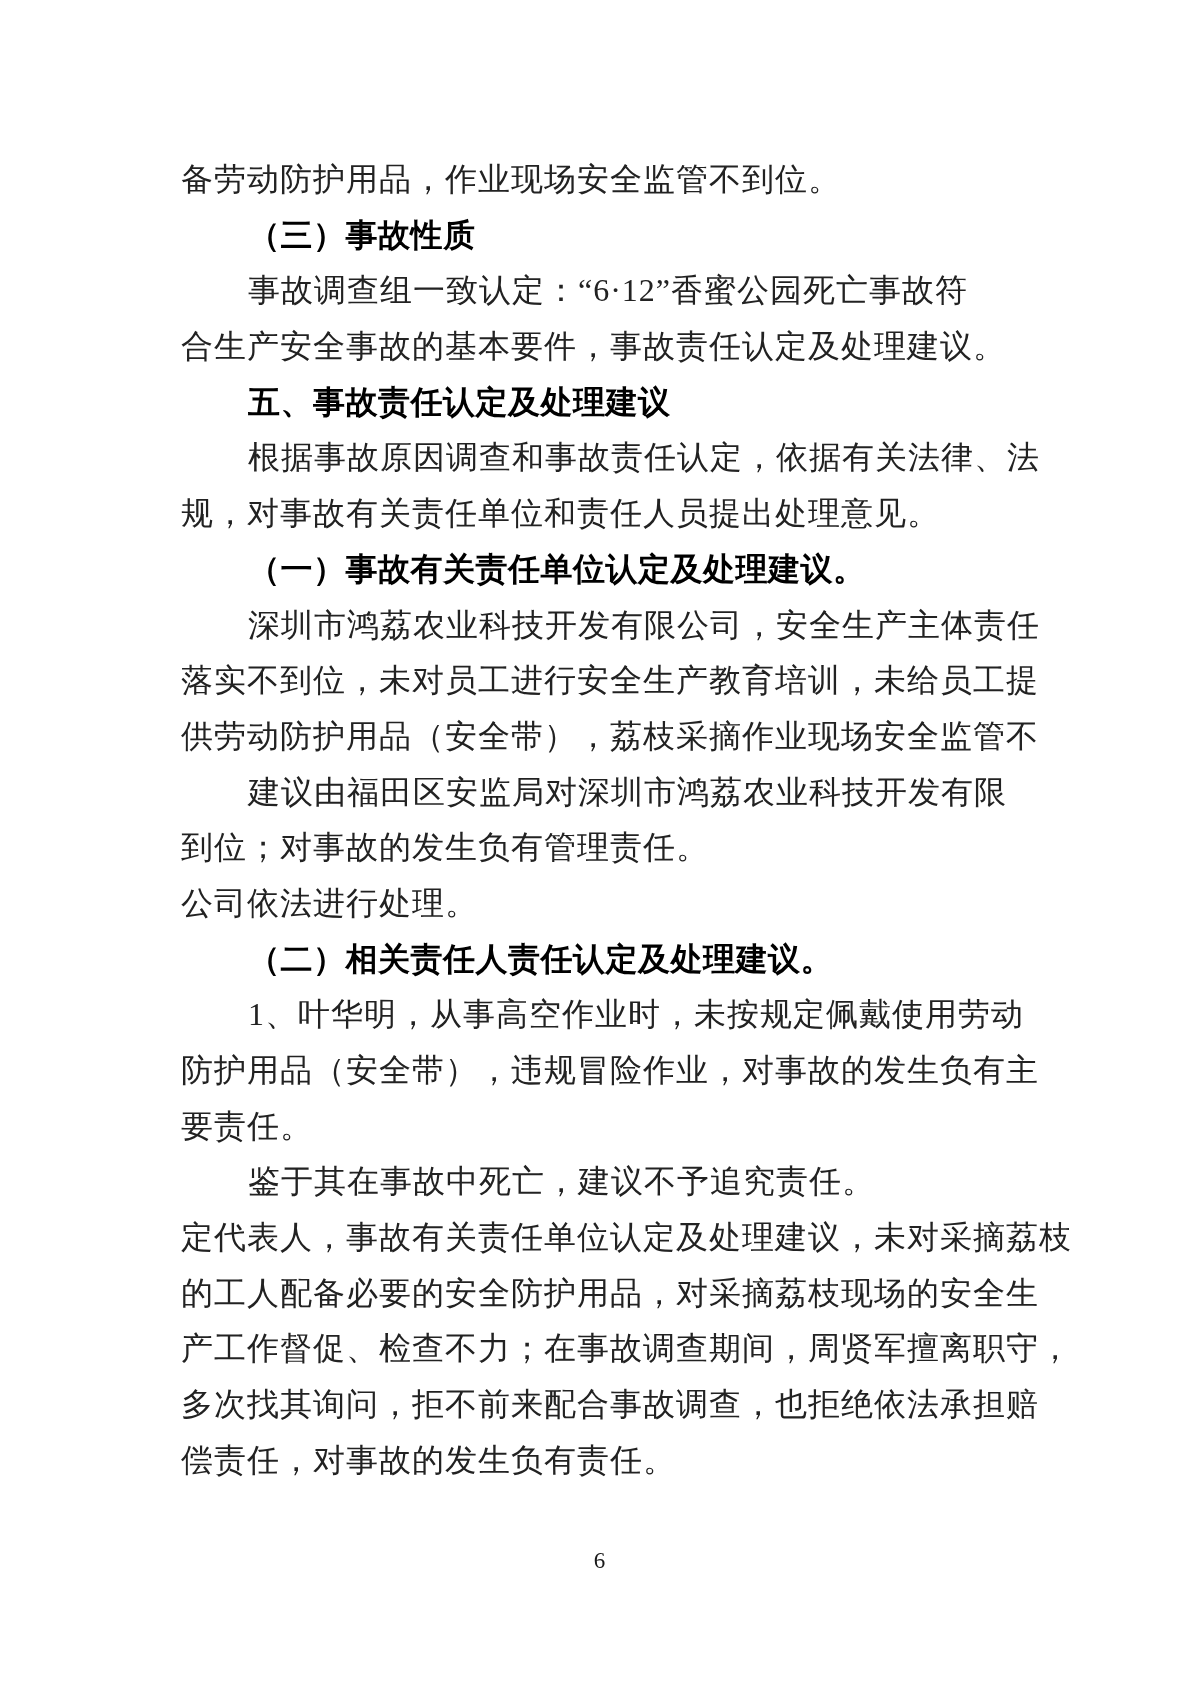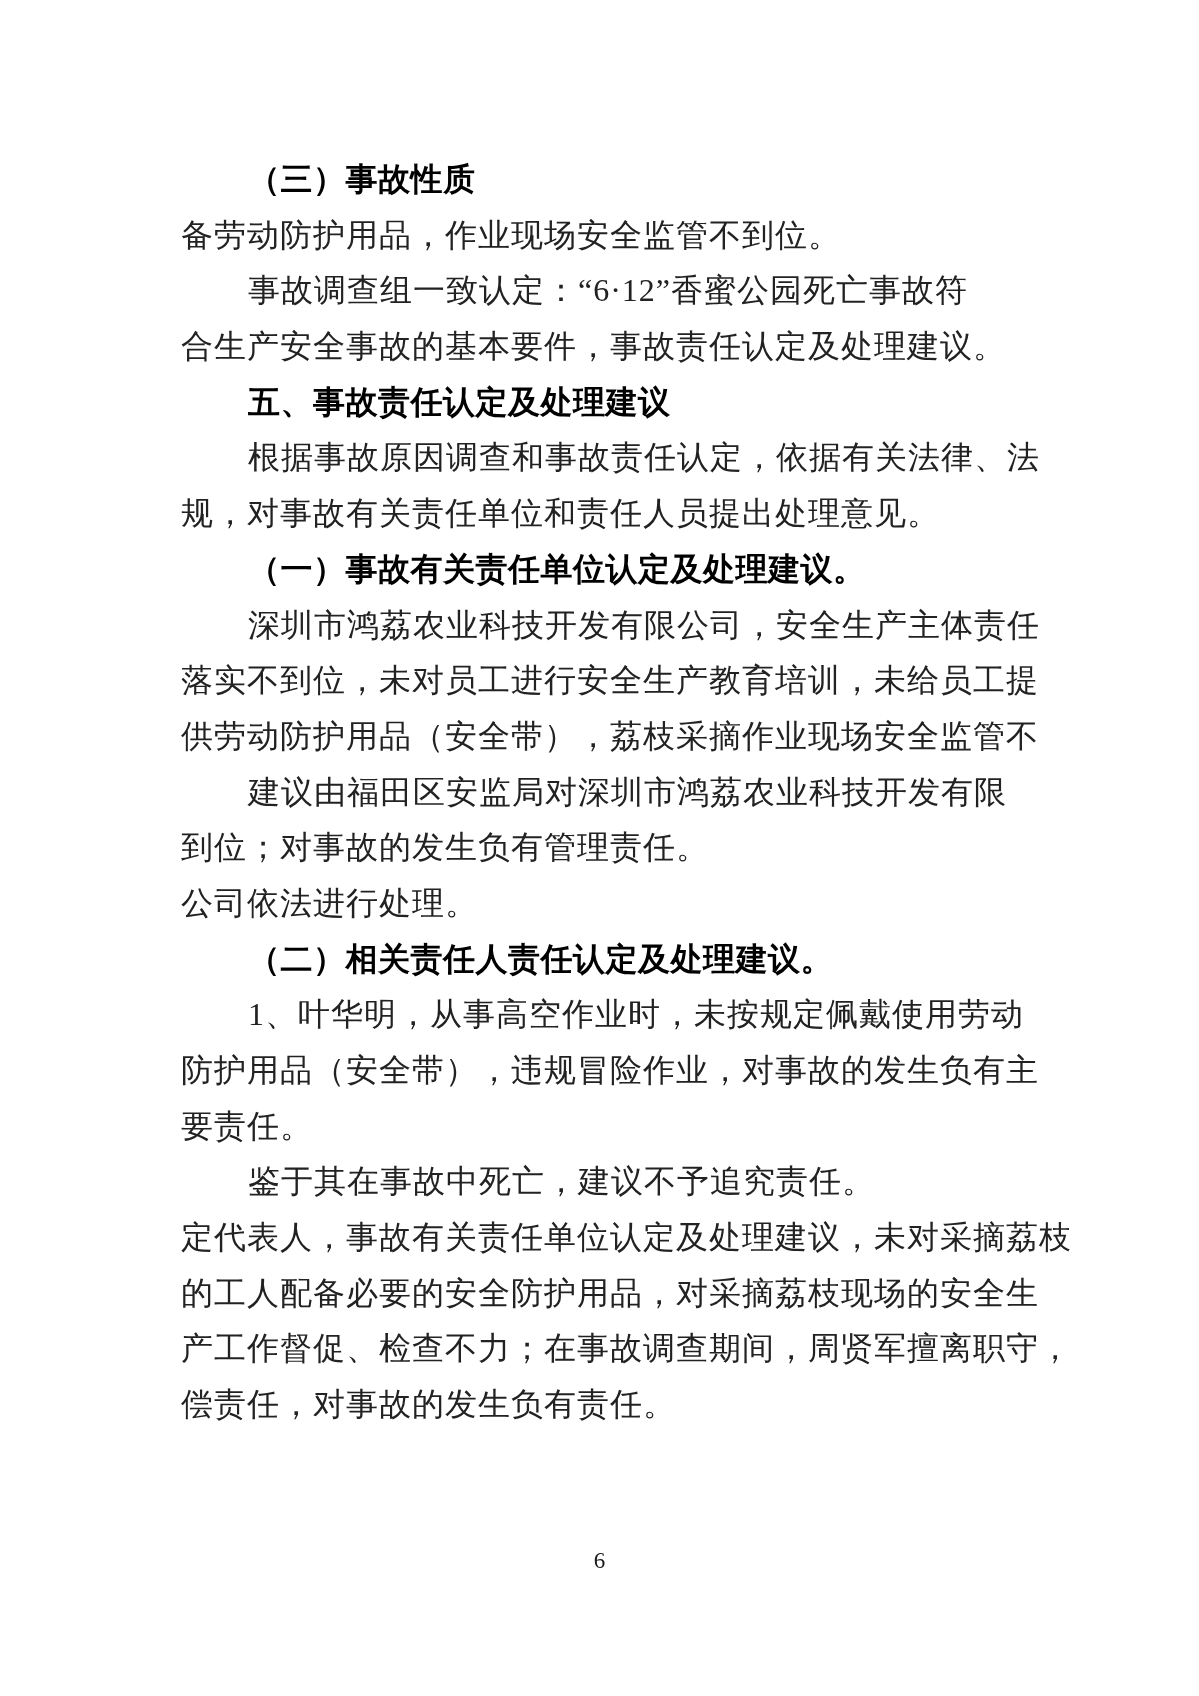--- a/index.html
+++ b/index.html
@@ -48,38 +48,39 @@
     font-size: 23px;
     color: #1a1a1a;
     font-family: "Liberation Serif", "DejaVu Serif", serif;
   }
 </style>
 </head>
 <body>
 
 <div class="page">
   <div class="doc-body">
+      <div class="line">备劳动防护用品，作业现场安全监管不到位。</div>
       <div class="line indent bold">（三）事故性质</div>
-      <div class="line">备劳动防护用品，作业现场安全监管不到位。</div>
       <div class="line indent">事故调查组一致认定：“6·12”香蜜公园死亡事故符</div>
       <div class="line">合生产安全事故的基本要件，事故责任认定及处理建议。</div>
       <div class="line indent bold">五、事故责任认定及处理建议</div>
       <div class="line indent">根据事故原因调查和事故责任认定，依据有关法律、法</div>
       <div class="line">规，对事故有关责任单位和责任人员提出处理意见。</div>
       <div class="line indent bold">（一）事故有关责任单位认定及处理建议。</div>
       <div class="line indent">深圳市鸿荔农业科技开发有限公司，安全生产主体责任</div>
       <div class="line">落实不到位，未对员工进行安全生产教育培训，未给员工提</div>
       <div class="line">供劳动防护用品（安全带），荔枝采摘作业现场安全监管不</div>
       <div class="line indent">建议由福田区安监局对深圳市鸿荔农业科技开发有限</div>
       <div class="line">到位；对事故的发生负有管理责任。</div>
       <div class="line">公司依法进行处理。</div>
       <div class="line indent bold">（二）相关责任人责任认定及处理建议。</div>
       <div class="line indent">1、叶华明，从事高空作业时，未按规定佩戴使用劳动</div>
       <div class="line">防护用品（安全带），违规冒险作业，对事故的发生负有主</div>
       <div class="line">要责任。</div>
       <div class="line indent">鉴于其在事故中死亡，建议不予追究责任。</div>
       <div class="line">定代表人，事故有关责任单位认定及处理建议，未对采摘荔枝</div>
       <div class="line">的工人配备必要的安全防护用品，对采摘荔枝现场的安全生</div>
       <div class="line">产工作督促、检查不力；在事故调查期间，周贤军擅离职守，</div>
+      <div class="line">多次找其询问，拒不前来配合事故调查，也拒绝依法承担赔</div>
       <div class="line">偿责任，对事故的发生负有责任。</div>
     </div>
   <div class="page-number">6</div>
 </div>
 
 </body></html>

